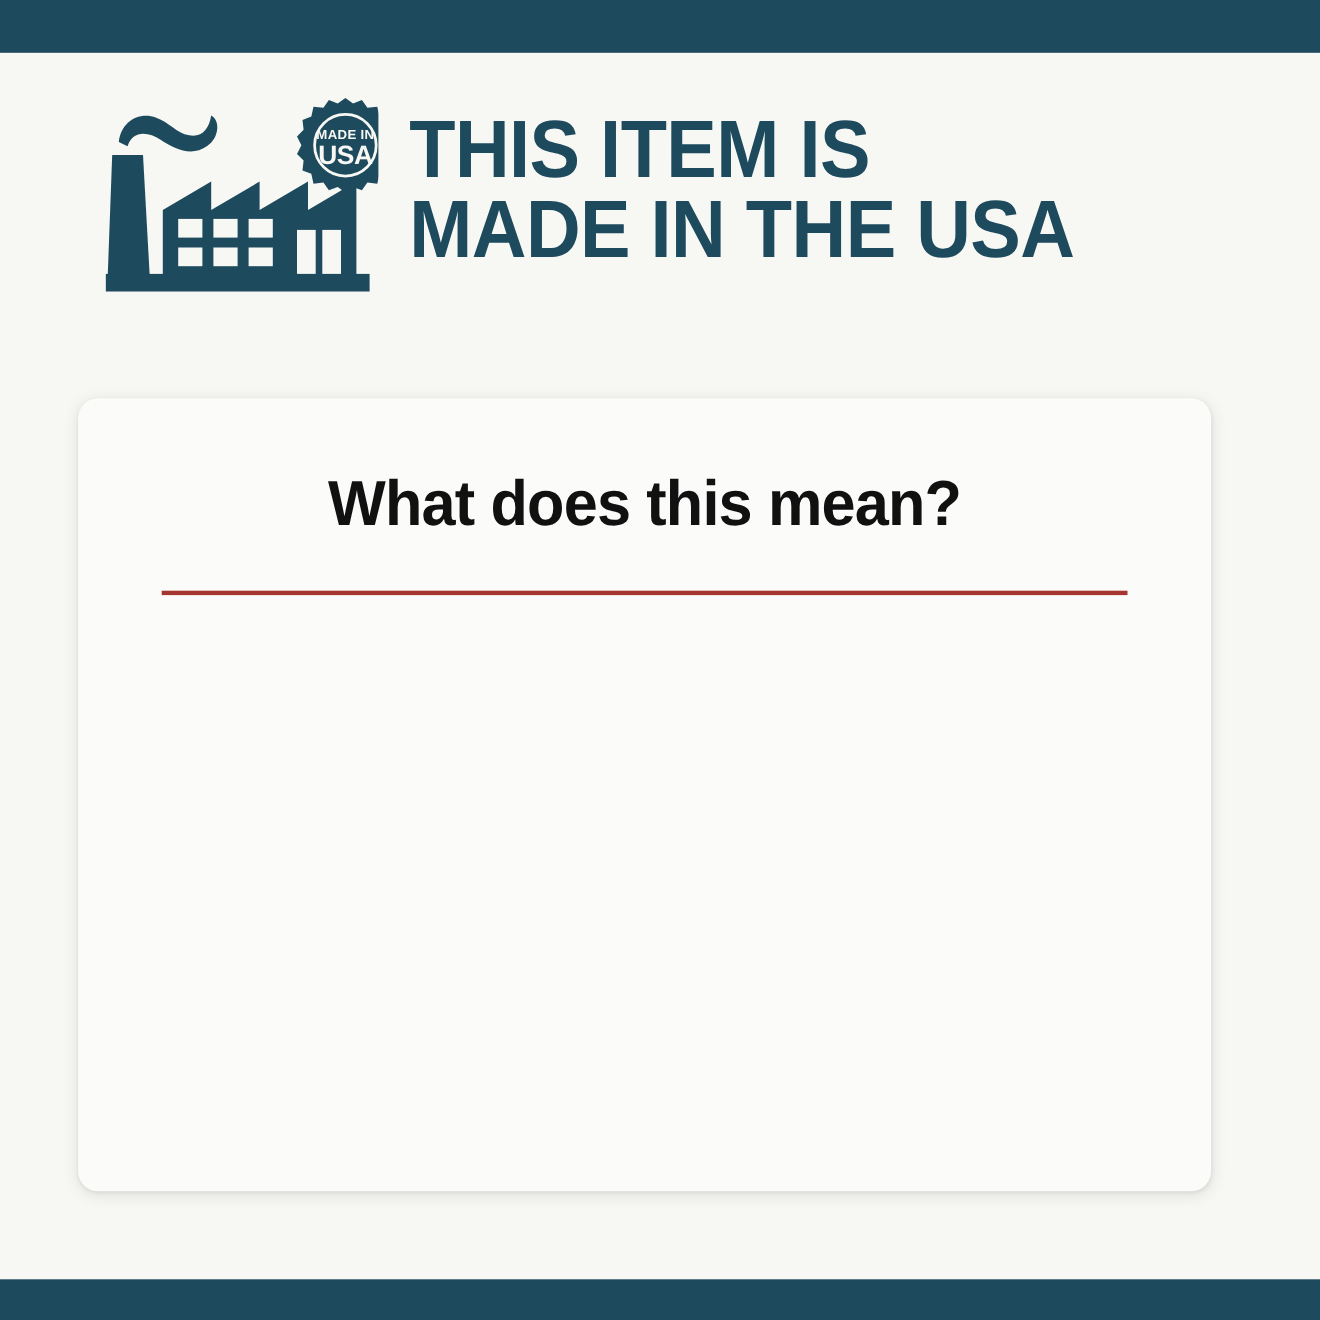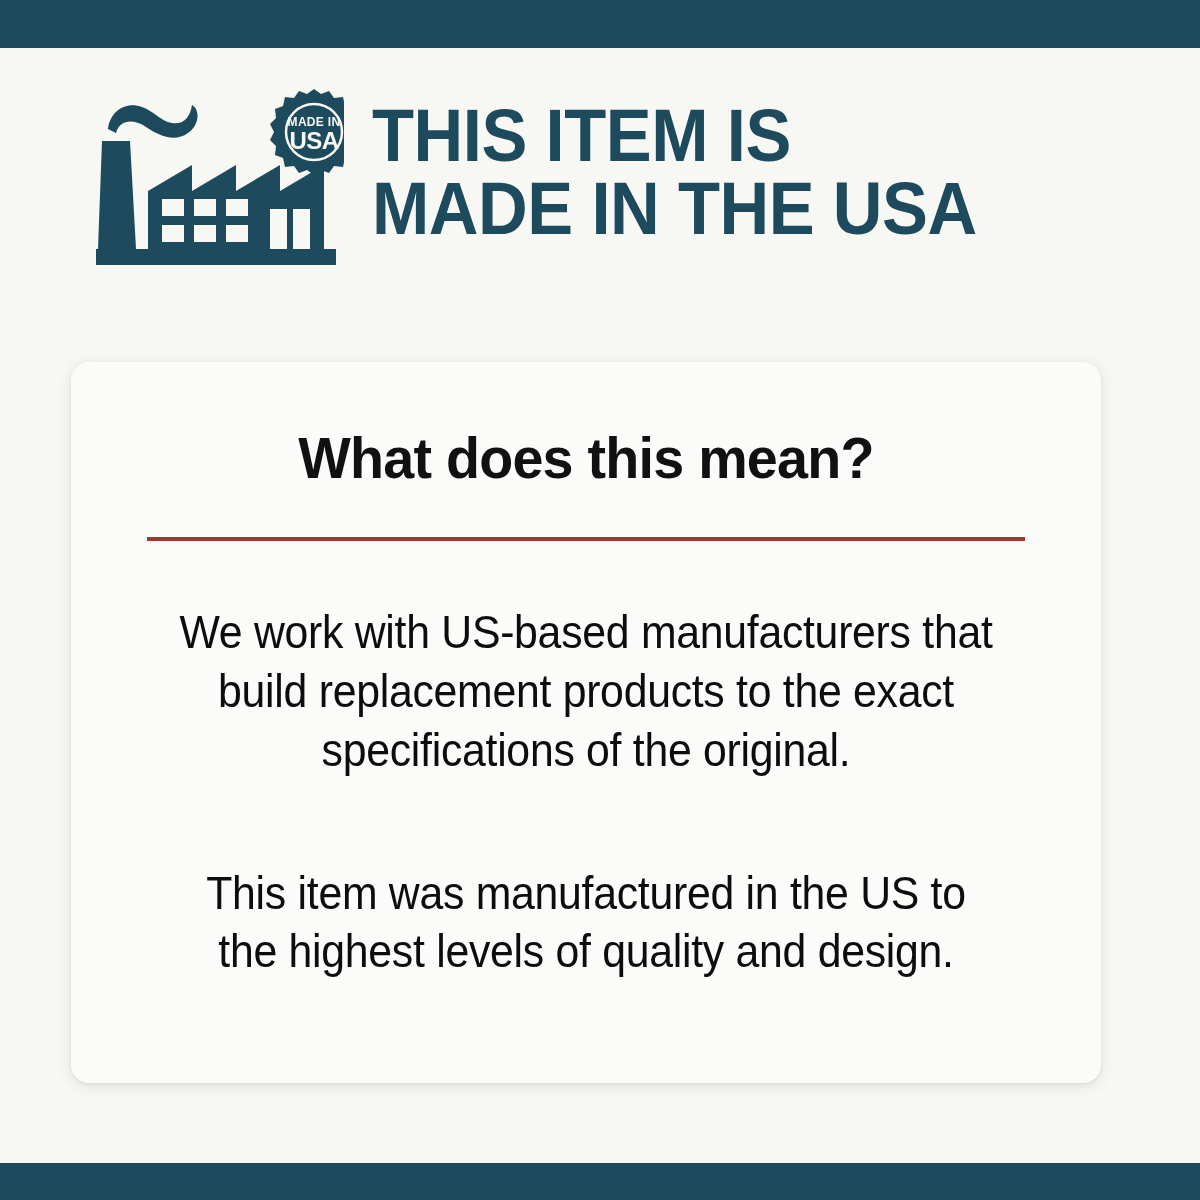--- a/index.html
+++ b/index.html
@@ -186,22 +186,18 @@
     </div>
 
   </div>
 
   <div class="card">
 
     <div class="card-heading">What does this mean?</div>
 
     <div class="divider"></div>
 
-    <div class="body-block">
-      <p class="paragraph">We work with US-based manufacturers that build replacement products to the exact specifications of the original.</p>
-      <p class="paragraph">This item was manufactured in the US to the highest levels of quality and design.</p>
-    </div>
 
   </div>
 
   <div class="band band-bottom"></div>
 
 </div>
 
 </body></html>

